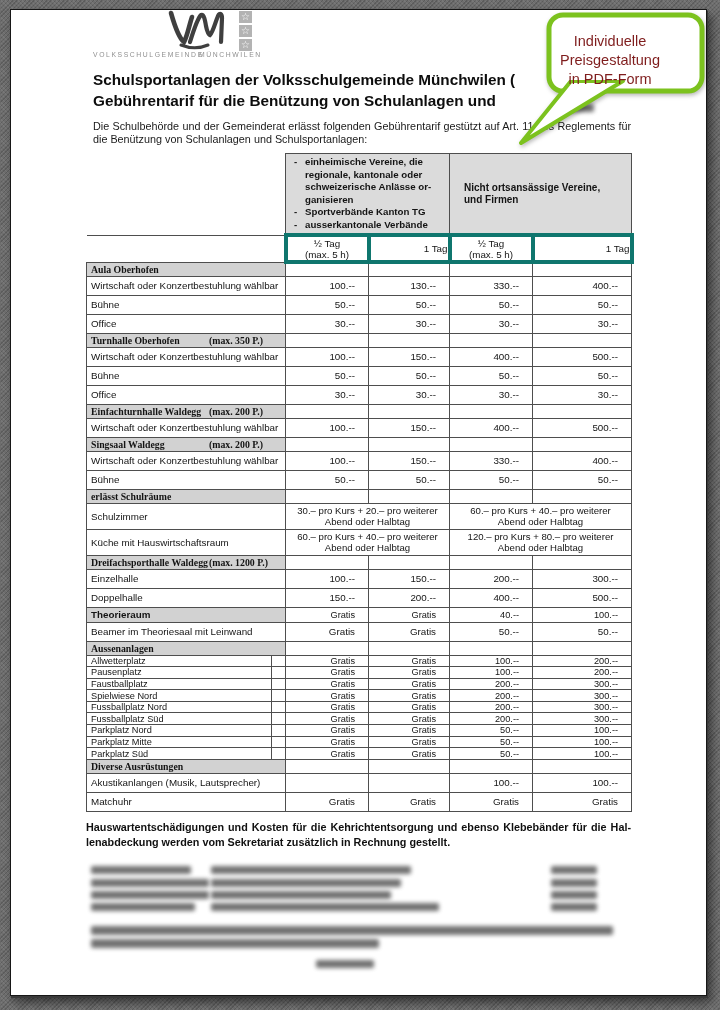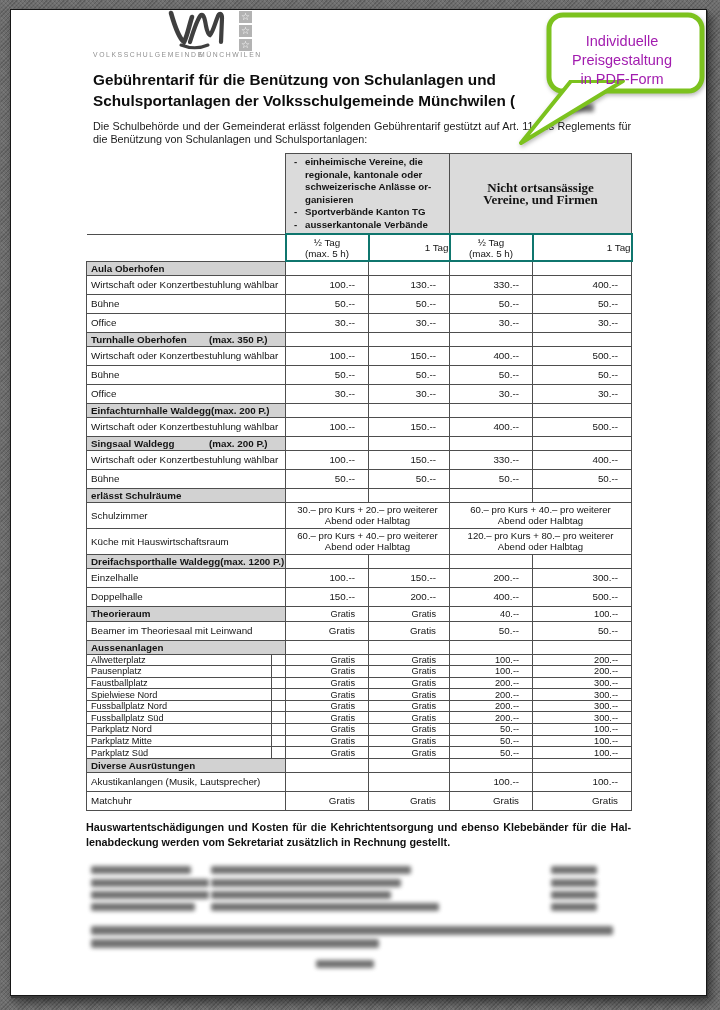--- a/index.html
+++ b/index.html
@@ -21,45 +21,45 @@
   .stars{position:absolute;left:228px;top:1px;}
   .star-sq{width:13px;height:12px;background:#b3b3b3;color:#fff;font-size:10px;line-height:12px;text-align:center;margin-bottom:2px;}
   .wm{position:absolute;top:41px;font-size:6.8px;letter-spacing:1.6px;color:#8f8f8f;white-space:nowrap;}
   .wm-left{left:82px;} .wm-right{left:188px;}
   
   .title{position:absolute;left:82px;top:60px;font-size:15.3px;font-weight:bold;line-height:20.5px;color:#0d0d0d;white-space:nowrap;}
   .intro{position:absolute;left:82px;top:110px;width:538px;font-size:10.8px;line-height:13px;color:#1a1a1a;}
   .jline{text-align:justify;text-align-last:justify;white-space:normal;}
   
   .callout-svg{position:absolute;left:500px;top:0;filter:drop-shadow(1px 2px 2px rgba(0,0,0,.28));z-index:30;}
-  .callout-text{position:absolute;left:536px;top:22px;width:150px;text-align:center;font-size:14.5px;line-height:19px;color:#a21caf;z-index:31;}
+  .callout-text{position:absolute;left:524px;top:22px;width:150px;text-align:center;font-size:14.5px;line-height:19px;color:#7f1d1d;z-index:31;}
   
   table{border-collapse:collapse;table-layout:fixed;width:545px;position:absolute;left:75px;top:143px;}
   td{padding:0;vertical-align:middle;overflow:hidden;white-space:nowrap;color:#141414;}
   .cell{border:1px solid #4e4e4e;}
   .label{font-size:9.8px;padding-left:4px;}
   .section-label{background:#d2d2d2;font-weight:bold;}
   .sec-name{display:inline-block;min-width:118px;font-weight:bold;}
   .sec-sub{font-weight:bold;}
   .val{font-size:9.8px;text-align:right;padding-right:13px;}
   .val2{font-size:9.6px;text-align:center;line-height:11px;white-space:normal;padding:0 6px;}
   .split{background-image:linear-gradient(#4e4e4e,#4e4e4e);background-repeat:no-repeat;background-size:1px 100%;background-position:184px 0;}
-  .r-group{height:66px;} .r-sub{height:27px;} .r-section{height:14px;}
+  .r-group{height:66px;} .r-sub{height:27px;} .r-section{height:14px;font-family:Liberation Serif, serif;}
   .r-row{height:19px;padding-left:28px;} .r-two{height:26px;} .r-compact{height:11.6px;} .r-theo{height:15px;}
   .r-compact .label,.r-compact .val{font-size:9.2px;}
   .r-theo .val{font-size:9.2px;}
   .gh{background:#dbdbdb;border:1px solid #4e4e4e;}
   .gh-label{border:none;}
   .g1{padding:2px 2px 2px 8px;}
   .b-row{display:flex;font-weight:bold;font-size:9.7px;line-height:12.5px;}
   .b-m{width:11px;flex:none;}
   .b-t{white-space:normal;}
-  .g2t{font-weight:bold;font-size:13px;line-height:12px;text-align:center;white-space:normal;padding:0 14px;font-family:Liberation Serif, serif;}
+  .g2t{font-weight:bold;font-size:10px;line-height:12px;white-space:normal;padding:0 14px;}
   .sub-label{border-top:1px solid #4e4e4e;border-bottom:1px solid #4e4e4e;}
-  .sh{border:2px solid #0f766e;text-align:center;font-size:9.8px;line-height:11px;}
+  .sh{border:4px solid #0f766e;text-align:center;font-size:9.8px;line-height:11px;}
   .sh-1tag{text-align:right;}
   
   .note{position:absolute;left:75px;top:810px;width:545px;font-weight:bold;font-size:10.8px;line-height:14.5px;color:#101010;}
   .redact{position:absolute;background:#4a4a4a;opacity:.78;border-radius:2px;filter:blur(2.3px);}
 </style>
 </head>
 <body>
 
 <div class="page">
 
@@ -70,22 +70,22 @@
   </svg>
   <div class="stars">
     <div class="star-sq">☆</div>
     <div class="star-sq">☆</div>
     <div class="star-sq">☆</div>
   </div>
   <div class="wm wm-left">VOLKSSCHULGEMEINDE</div>
   <div class="wm wm-right">MÜNCHWILEN</div>
 
   <div class="title">
+    <div>Schulsportanlagen der Volksschulgemeinde Münchwilen (</div>
     <div>Gebührentarif für die Benützung von Schulanlagen und</div>
-    <div>Schulsportanlagen der Volksschulgemeinde Münchwilen (</div>
   </div>
 
   <div class="intro">
     <div class="jline">Die Schulbehörde und der Gemeinderat erlässt folgenden Gebührentarif gestützt auf Art. 11 des Reglements für</div>
     <div>die Benützung von Schulanlagen und Schulsportanlagen:</div>
   </div>
 
   <div class="redact" style="left:545px;top:94px;width:38px;height:8px;"></div>
 
   <table id="fee-table">

